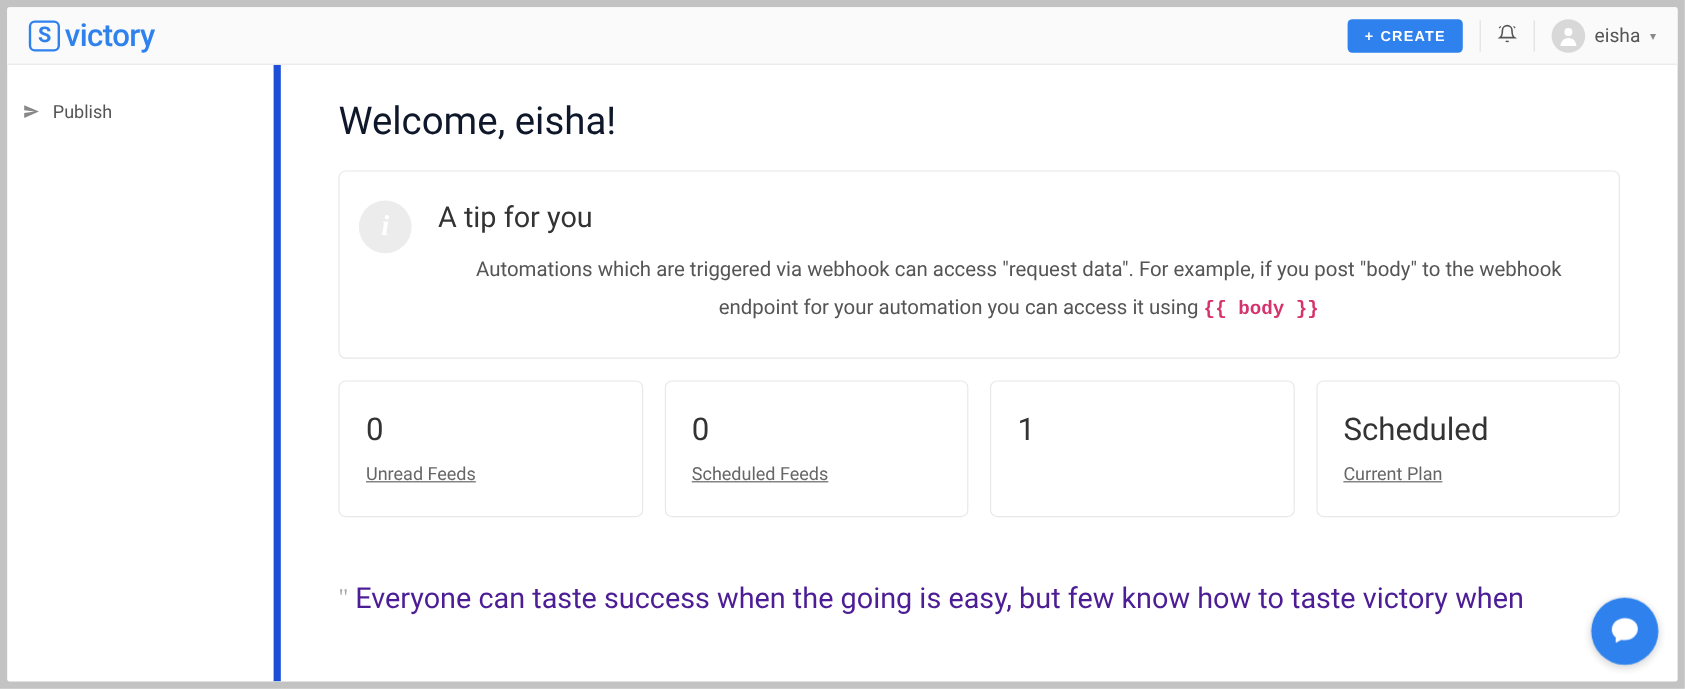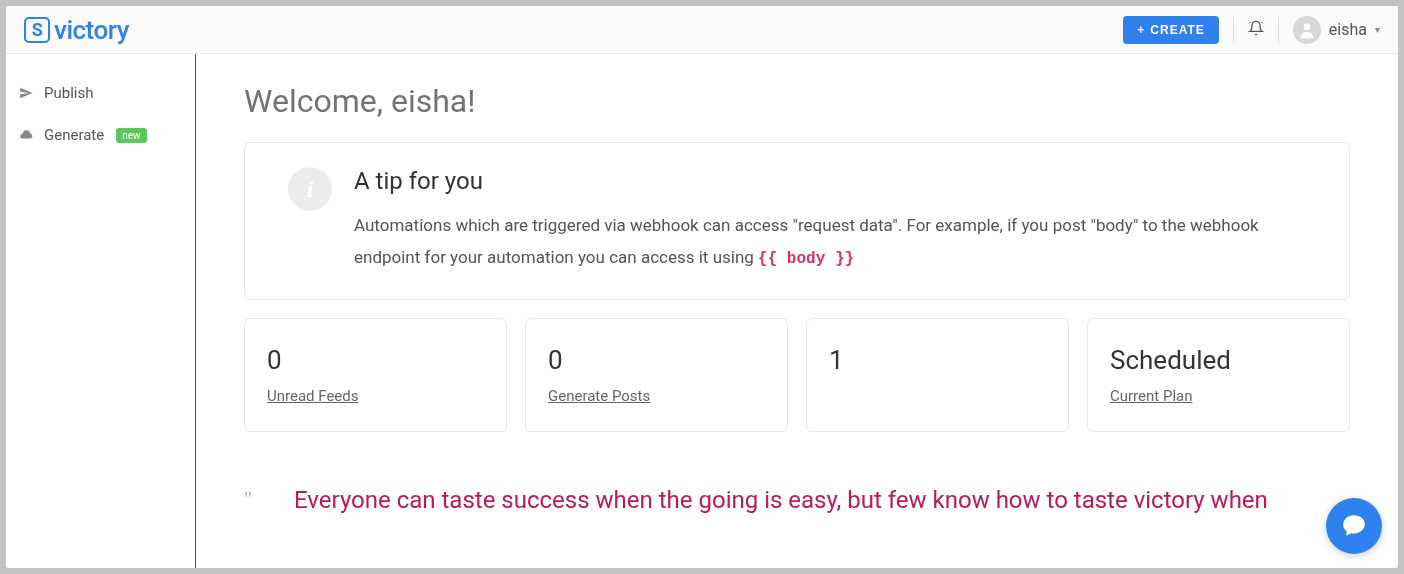--- a/index.html
+++ b/index.html
@@ -102,22 +102,22 @@
     .caret-down {
       font-size: 10px;
       color: #888;
     }
     .body {
       flex: 1;
       display: flex;
       overflow: hidden;
     }
     .sidebar {
-      width: 190px;
-      border-right: 1px solid #1d4ed8;
+      width: 228px;
+      border-right: 6px solid #1d4ed8;
       padding-top: 18px;
     }
     .sidebar-item {
       display: flex;
       align-items: center;
       gap: 10px;
       padding: 12px 12px;
       color: #555;
       font-size: 15px;
       cursor: pointer;
@@ -139,27 +139,27 @@
       margin-left: 2px;
     }
     .main {
       flex: 1;
       padding: 28px 48px;
       overflow-y: auto;
     }
     .welcome-title {
       font-size: 32px;
       font-weight: 400;
-      color: #737373;
+      color: #0f172a;
       margin-bottom: 22px;
     }
     .tip-card {
       border: 1px solid #e8e8e8;
       border-radius: 6px;
-      padding: 24px 43px;
+      padding: 24px 16px;
       display: flex;
       gap: 22px;
       margin-bottom: 18px;
     }
     .tip-icon {
       width: 44px;
       height: 44px;
       background: #ececec;
       border-radius: 50%;
       flex-shrink: 0;
@@ -176,20 +176,21 @@
     .tip-title {
       font-size: 24px;
       font-weight: 400;
       color: #333;
       margin-bottom: 14px;
     }
     .tip-text {
       font-size: 17px;
       color: #555;
       line-height: 1.9;
+      text-align: center;
     }
     .tip-code {
       color: #d6336c;
       font-family: "Courier New", monospace;
       font-weight: bold;
       font-size: 16px;
     }
     .stats-row {
       display: flex;
       gap: 18px;
@@ -219,23 +220,22 @@
     .quote-mark {
       position: absolute;
       left: 0;
       top: 6px;
       font-size: 20px;
       color: #aaa;
       font-family: Georgia, serif;
     }
     .quote-text {
       font-size: 24px;
-      color: #be185d;
+      color: #4c1d95;
       line-height: 1.5;
-      margin-left: 36px;
     }
     .chat-fab {
       position: fixed;
       bottom: 20px;
       right: 22px;
       width: 56px;
       height: 56px;
       background: #2f82ed;
       border-radius: 50%;
       display: flex;
@@ -286,29 +286,20 @@
   <div class="body">
     <aside class="sidebar">
       <div class="sidebar-item">
         <span class="sidebar-icon">
           <svg width="14" height="14" viewBox="0 0 24 24" fill="#888">
               <path d="M2 21l21-9L2 3v7l15 2-15 2z"></path>
             </svg>
         </span>
         <span>Publish</span>
       </div>
-      <div class="sidebar-item">
-        <span class="sidebar-icon">
-          <svg width="14" height="14" viewBox="0 0 24 24" fill="#888">
-              <path d="M19 18H6a4 4 0 1 1 .7-7.95A6 6 0 0 1 19 10a4 4 0 0 1 0 8z"></path>
-            </svg>
-        </span>
-        <span>Generate</span>
-        <span class="badge-new">new</span>
-      </div>
     </aside>
 
     <main class="main">
       <h1 class="welcome-title">Welcome, eisha!</h1>
 
       <div class="tip-card">
         <div class="tip-icon">i</div>
         <div class="tip-content">
           <div class="tip-title">A tip for you</div>
           <div class="tip-text">
@@ -318,21 +309,21 @@
         </div>
       </div>
 
       <div class="stats-row">
         <div class="stat-card">
           <div class="stat-value">0</div>
           <div class="stat-label">Unread Feeds</div>
         </div>
         <div class="stat-card">
           <div class="stat-value">0</div>
-          <div class="stat-label">Generate Posts</div>
+          <div class="stat-label">Scheduled Feeds</div>
         </div>
         <div class="stat-card">
           <div class="stat-value">1</div>
         </div>
         <div class="stat-card">
           <div class="stat-value">Scheduled</div>
           <div class="stat-label">Current Plan</div>
         </div>
       </div>
 

